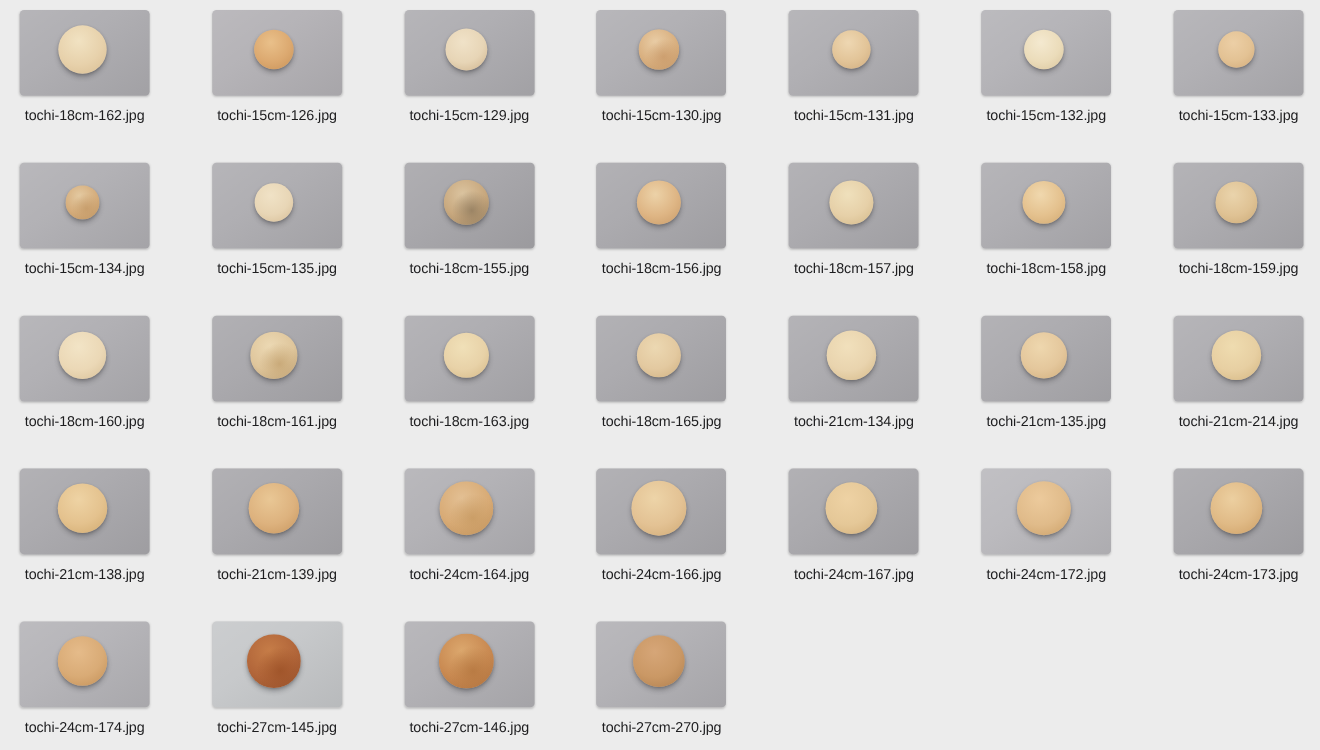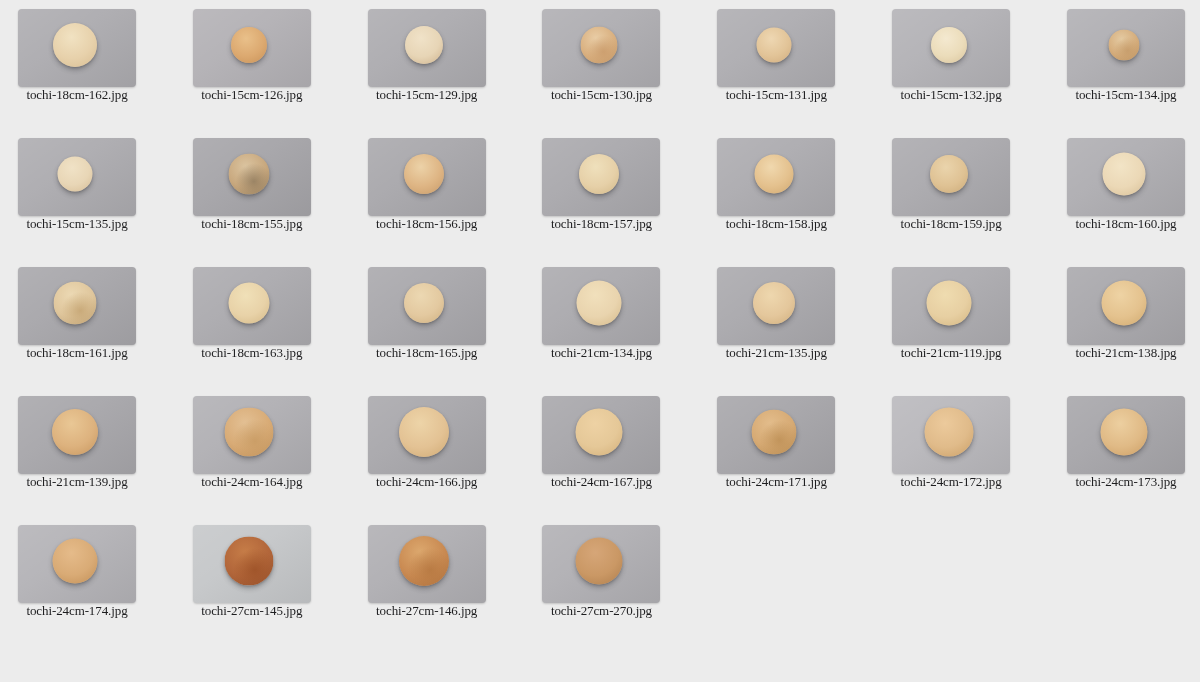--- a/index.html
+++ b/index.html
@@ -42,29 +42,28 @@
   }
   .plate {
     position: absolute;
     left: 48%;
     top: 46%;
     transform: translate(-50%, -50%);
     border-radius: 50%;
     box-shadow: 0 3px 5px rgba(40,40,45,0.32), 0 1px 2px rgba(40,40,45,0.22);
   }
   .fname {
-    margin-top: 0;
+    margin-top: 10px;
     height: 16px;
     line-height: 16px;
     text-align: center;
     font-size: 13px;
     letter-spacing: -0.1px;
     color: #1d1d1f;
     white-space: nowrap;
-    font-family: Liberation Serif, serif;
   }
 </style>
 </head>
 <body>
 
 <div class="page">
   <div class="grid" id="grid">
   <div class="cell">
     <div class="thumb" style="background: rgb(174, 173, 177);">
       <div class="plate" style="width: 44px; height: 44px; background: radial-gradient(circle at 42% 32%, rgb(241, 226, 194) 0%, rgb(231, 209, 171) 55%, rgb(216, 189, 146) 100%);"></div>
@@ -100,20 +99,26 @@
     <div class="fname">tochi-15cm-131.jpg</div>
   </div>
 
   <div class="cell">
     <div class="thumb" style="background: rgb(180, 179, 183);">
       <div class="plate" style="width: 36px; height: 36px; background: radial-gradient(circle at 42% 32%, rgb(244, 233, 208) 0%, rgb(235, 220, 186) 55%, rgb(217, 196, 156) 100%);"></div>
     </div>
     <div class="fname">tochi-15cm-132.jpg</div>
   </div>
 
+  <div class="cell">
+    <div class="thumb" style="background: rgb(176, 175, 179);">
+      <div class="plate" style="width: 33px; height: 33px; background: radial-gradient(circle at 42% 32%, rgb(236, 207, 166) 0%, rgb(227, 194, 148) 55%, rgb(210, 171, 122) 100%);"></div>
+    </div>
+    <div class="fname">tochi-15cm-133.jpg</div>
+  </div>
 
   <div class="cell">
     <div class="thumb" style="background: rgb(177, 176, 180);">
       <div class="plate" style="width: 31px; height: 31px; background: radial-gradient(circle at 62% 68%, rgba(196, 154, 104, 0.8) 0%, rgba(196, 154, 104, 0) 48%), radial-gradient(circle at 42% 32%, rgb(228, 202, 162) 0%, rgb(213, 173, 124) 55%, rgb(189, 147, 96) 100%);"></div>
     </div>
     <div class="fname">tochi-15cm-134.jpg</div>
   </div>
 
   <div class="cell">
     <div class="thumb" style="background: rgb(174, 173, 177);">
@@ -197,21 +202,21 @@
     <div class="thumb" style="background: rgb(171, 170, 174);">
       <div class="plate" style="width: 42px; height: 42px; background: radial-gradient(circle at 42% 32%, rgb(238, 215, 174) 0%, rgb(228, 199, 156) 55%, rgb(208, 174, 124) 100%);"></div>
     </div>
     <div class="fname">tochi-21cm-135.jpg</div>
   </div>
 
   <div class="cell">
     <div class="thumb" style="background: rgb(174, 173, 177);">
       <div class="plate" style="width: 45px; height: 45px; background: radial-gradient(circle at 42% 32%, rgb(239, 220, 176) 0%, rgb(231, 207, 162) 55%, rgb(211, 181, 128) 100%);"></div>
     </div>
-    <div class="fname">tochi-21cm-119.jpg</div>
+    <div class="fname">tochi-21cm-214.jpg</div>
   </div>
 
   <div class="cell">
     <div class="thumb" style="background: rgb(170, 169, 173);">
       <div class="plate" style="width: 45px; height: 45px; background: radial-gradient(circle at 42% 32%, rgb(238, 211, 164) 0%, rgb(228, 194, 142) 55%, rgb(208, 169, 110) 100%);"></div>
     </div>
     <div class="fname">tochi-21cm-138.jpg</div>
   </div>
 
   <div class="cell">
@@ -235,26 +240,20 @@
     <div class="fname">tochi-24cm-166.jpg</div>
   </div>
 
   <div class="cell">
     <div class="thumb" style="background: rgb(169, 168, 172);">
       <div class="plate" style="width: 47px; height: 47px; background: radial-gradient(circle at 42% 32%, rgb(238, 210, 164) 0%, rgb(229, 200, 152) 55%, rgb(210, 174, 120) 100%);"></div>
     </div>
     <div class="fname">tochi-24cm-167.jpg</div>
   </div>
 
-  <div class="cell">
-    <div class="thumb" style="background: rgb(168, 167, 171);">
-      <div class="plate" style="width: 45px; height: 45px; background: radial-gradient(circle at 62% 68%, rgba(188, 142, 84, 0.8) 0%, rgba(188, 142, 84, 0) 48%), radial-gradient(circle at 42% 32%, rgb(227, 189, 140) 0%, rgb(214, 170, 116) 55%, rgb(185, 140, 82) 100%);"></div>
-    </div>
-    <div class="fname">tochi-24cm-171.jpg</div>
-  </div>
 
   <div class="cell">
     <div class="thumb" style="background: rgb(186, 185, 189);">
       <div class="plate" style="width: 49px; height: 49px; background: radial-gradient(circle at 42% 32%, rgb(236, 202, 156) 0%, rgb(224, 187, 138) 55%, rgb(203, 159, 102) 100%);"></div>
     </div>
     <div class="fname">tochi-24cm-172.jpg</div>
   </div>
 
   <div class="cell">
     <div class="thumb" style="background: rgb(168, 167, 171);">

